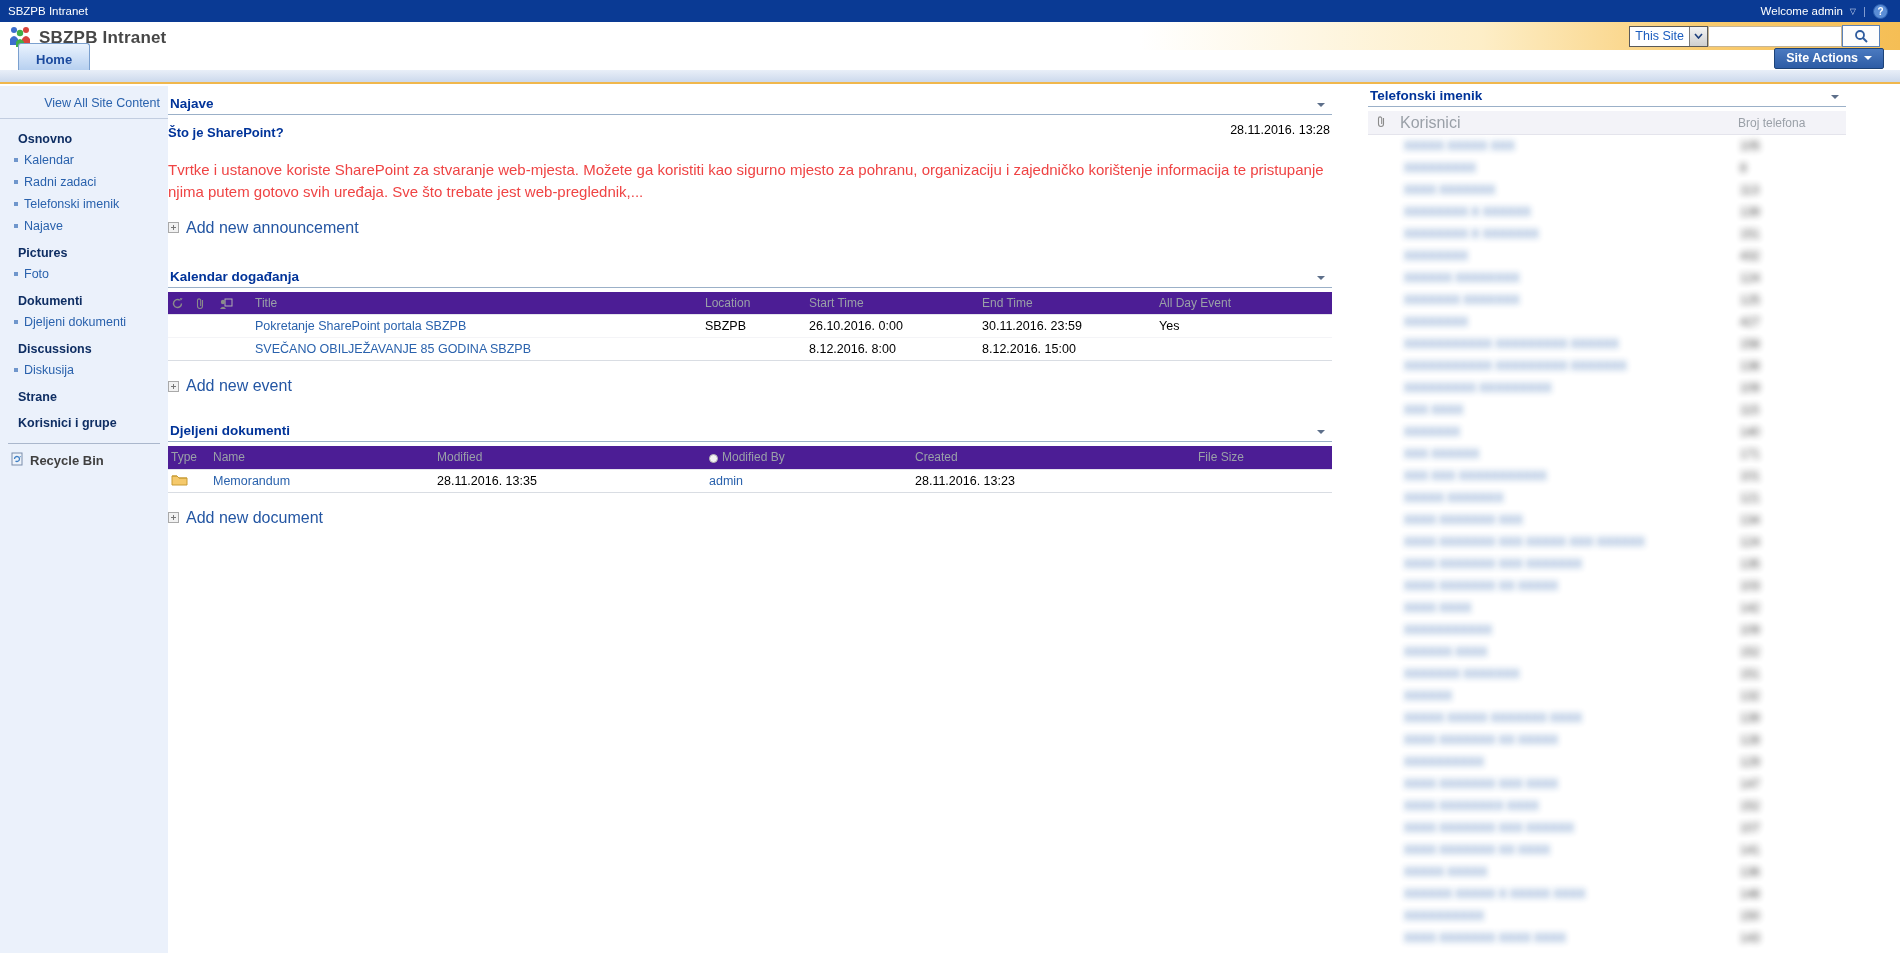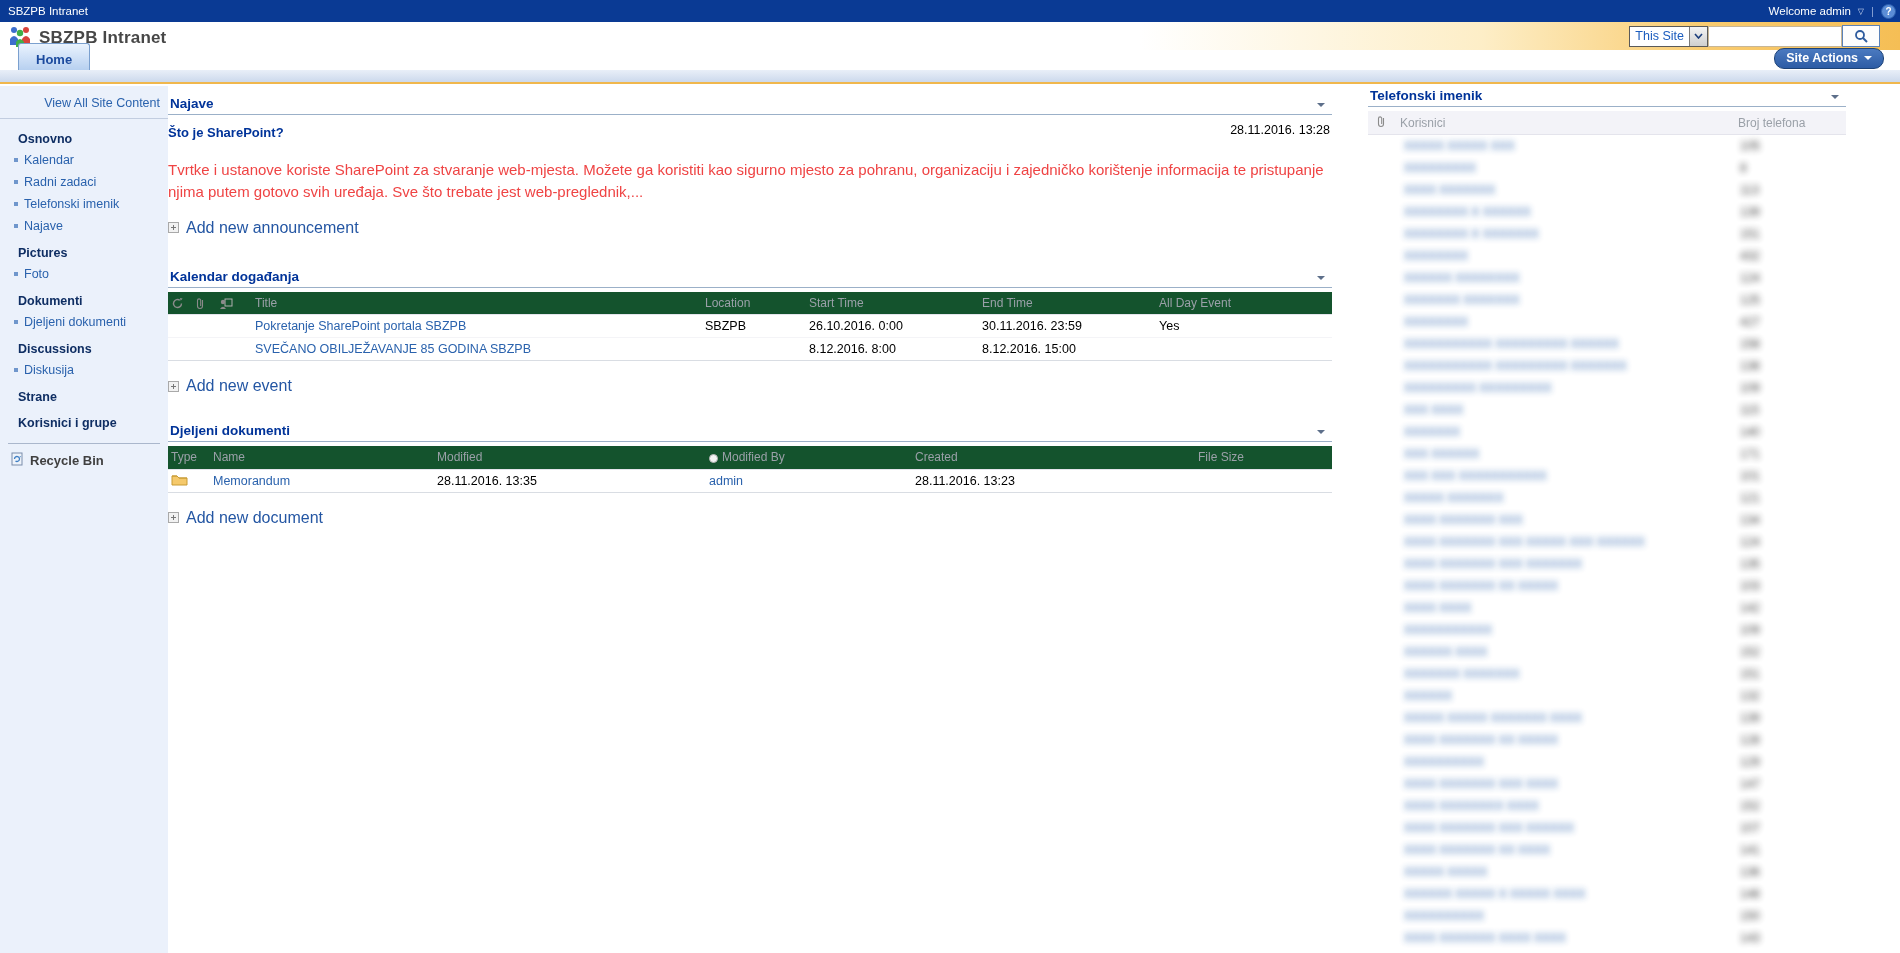--- a/index.html
+++ b/index.html
@@ -4,21 +4,21 @@
 <style>
   * { margin:0; padding:0; box-sizing:border-box; }
   html,body { width:1900px; height:953px; overflow:hidden; background:#fff;
               font-family:"Liberation Sans", sans-serif; }
 
   
   .topbar { position:absolute; left:0; top:0; width:1900px; height:22px;
             background:#0a3a94; color:#fff; font-size:11.5px;
             display:flex; align-items:center; }
   .topbar-title { margin-left:8px; }
-  .topbar-right { margin-left:auto; margin-right:4px; display:flex; align-items:center; gap:7px; }
+  .topbar-right { margin-left:auto; margin-right:12px; display:flex; align-items:center; gap:7px; }
   .welcome { color:#fff; cursor:pointer; }
   .chev-sm { font-size:8px; color:#cdd9f2; }
   .tb-sep { color:#8aa3d6; }
   .help-circle { width:15px; height:15px; border-radius:50%; background:#5b8dd6;
                  border:1px solid #2c5fae; color:#fff; font-size:10px; font-weight:bold;
                  display:flex; align-items:center; justify-content:center; cursor:pointer; }
 
   .banner { position:absolute; left:0; top:22px; width:1900px; height:28px;
             background:linear-gradient(to right,#ffffff 0%,#ffffff 60%,#fdeec7 78%,#f9cb6f 90%,#f5be55 100%); }
   .site-id { position:absolute; left:8px; top:3px; display:flex; align-items:center; gap:7px; }
@@ -32,21 +32,21 @@
   .search-input { width:134px; height:21px; border:1px solid #c7b696; font-size:12px; padding:0 4px; }
   .search-go { width:38px; height:22px; background:#fdfdfd; border:1px solid #5b82b8;
                display:flex; align-items:center; justify-content:center; cursor:pointer; }
 
   .tabrow { position:absolute; left:0; top:50px; width:1900px; height:20px; background:#fff; }
   .tab-home { position:absolute; left:18px; bottom:0; padding:8px 17px 3px;
               background:linear-gradient(#eaf3fe,#b7d0f0); border:1px solid #7ba0cf; border-bottom:none;
               border-radius:3px 3px 0 0; font-size:13px; font-weight:bold; color:#1b4a9e; cursor:pointer; }
   .site-actions { position:absolute; right:16px; bottom:1px; padding:2px 11px 3px;
               background:linear-gradient(#4b7ac0,#2d5ca5); border:1px solid #1d4378;
-              color:#fff; font-size:12.5px; font-weight:bold; border-radius:10px; cursor:pointer;
+              color:#fff; font-size:12.5px; font-weight:bold; border-radius:2px; cursor:pointer;
               display:flex; align-items:center; gap:6px;text-align:center; }
   .sa-arrow { width:0; height:0; border-left:4px solid transparent; border-right:4px solid transparent;
               border-top:4px solid #fff; }
 
   .band { position:absolute; left:0; top:70px; width:1900px; height:14px;
           background:linear-gradient(#e9eff8,#ccd9ec); border-bottom:2px solid #f0b74d; }
 
   
   .leftnav { position:absolute; left:0; top:86px; width:168px; height:867px; background:#ebf1fb;
              font-size:12.5px; }
@@ -80,36 +80,36 @@
   .addnew { display:flex; align-items:center; gap:7px; margin-top:16px; cursor:pointer; }
   .addnew-icon { width:11px; height:11px; border:1px solid #a9a9a9; background:#f2f2f2; position:relative; }
   .addnew-icon::before, .addnew-icon::after { content:""; position:absolute; background:#777; }
   .addnew-icon::before { left:2px; right:2px; top:4px; height:1px; }
   .addnew-icon::after { top:2px; bottom:2px; left:4px; width:1px; }
   .addnew-label { color:#2456a3; font-size:16px; text-decoration:none; }
 
   .gap22 { height:22px; } .gap18 { height:18px; }
 
   table.lst { border-collapse:collapse; width:100%; table-layout:fixed; margin-top:4px; }
-  .lst th { background:#14532d; color:#9aa0a8; font-weight:normal; font-size:12px; text-align:left;
+  .lst th { background:#4c1d95; color:#9aa0a8; font-weight:normal; font-size:12px; text-align:left;
             height:23px; padding:0 3px; border-bottom:1px solid #e4e4ec; }
   .lst td { height:23px; font-size:12.5px; color:#000; padding:0 3px; }
   .lst tr.datarow { border-bottom:1px solid #f4f4f7; }
   .lst tbody tr:last-child { border-bottom:1px solid #d9dde3; }
   .lst a { color:#2a62ad; text-decoration:none; cursor:pointer; }
   .hdr-ico { display:inline-flex; vertical-align:middle; }
   .presence { display:inline-block; width:9px; height:9px; border:1px solid #b5b5b5; border-radius:50%;
               margin-right:4px; vertical-align:middle; background:#f3f3f3; }
 
   
   .phonebook { position:absolute; left:1368px; top:86px; width:478px; height:867px; overflow:hidden; }
   .pb-headrow { display:flex; height:24px; align-items:center; background:#f3f3f8;
                 border-bottom:1px solid #e4e4ec; margin-top:4px; }
   .pb-clip { margin-left:8px; }
-  .pb-col-users { margin-left:14px; color:#9aa0a8; font-size:12px; }
+  .pb-col-users { margin-left:14px; color:#9aa0a8; font-size:16px; }
   .pb-col-phone { position:absolute; left:370px; color:#9aa0a8; font-size:12px; }
   .pb-rows {}
   .pb-row { position:relative; height:22px; display:flex; align-items:center; }
   .pb-name { margin-left:36px; color:#2a62ad; font-size:12px; white-space:nowrap;
              filter:blur(3px); opacity:.9; }
   .pb-phone { position:absolute; left:372px; color:#333; font-size:12px; filter:blur(3px); opacity:.9; }
 </style>
 </head>
 <body>
 

